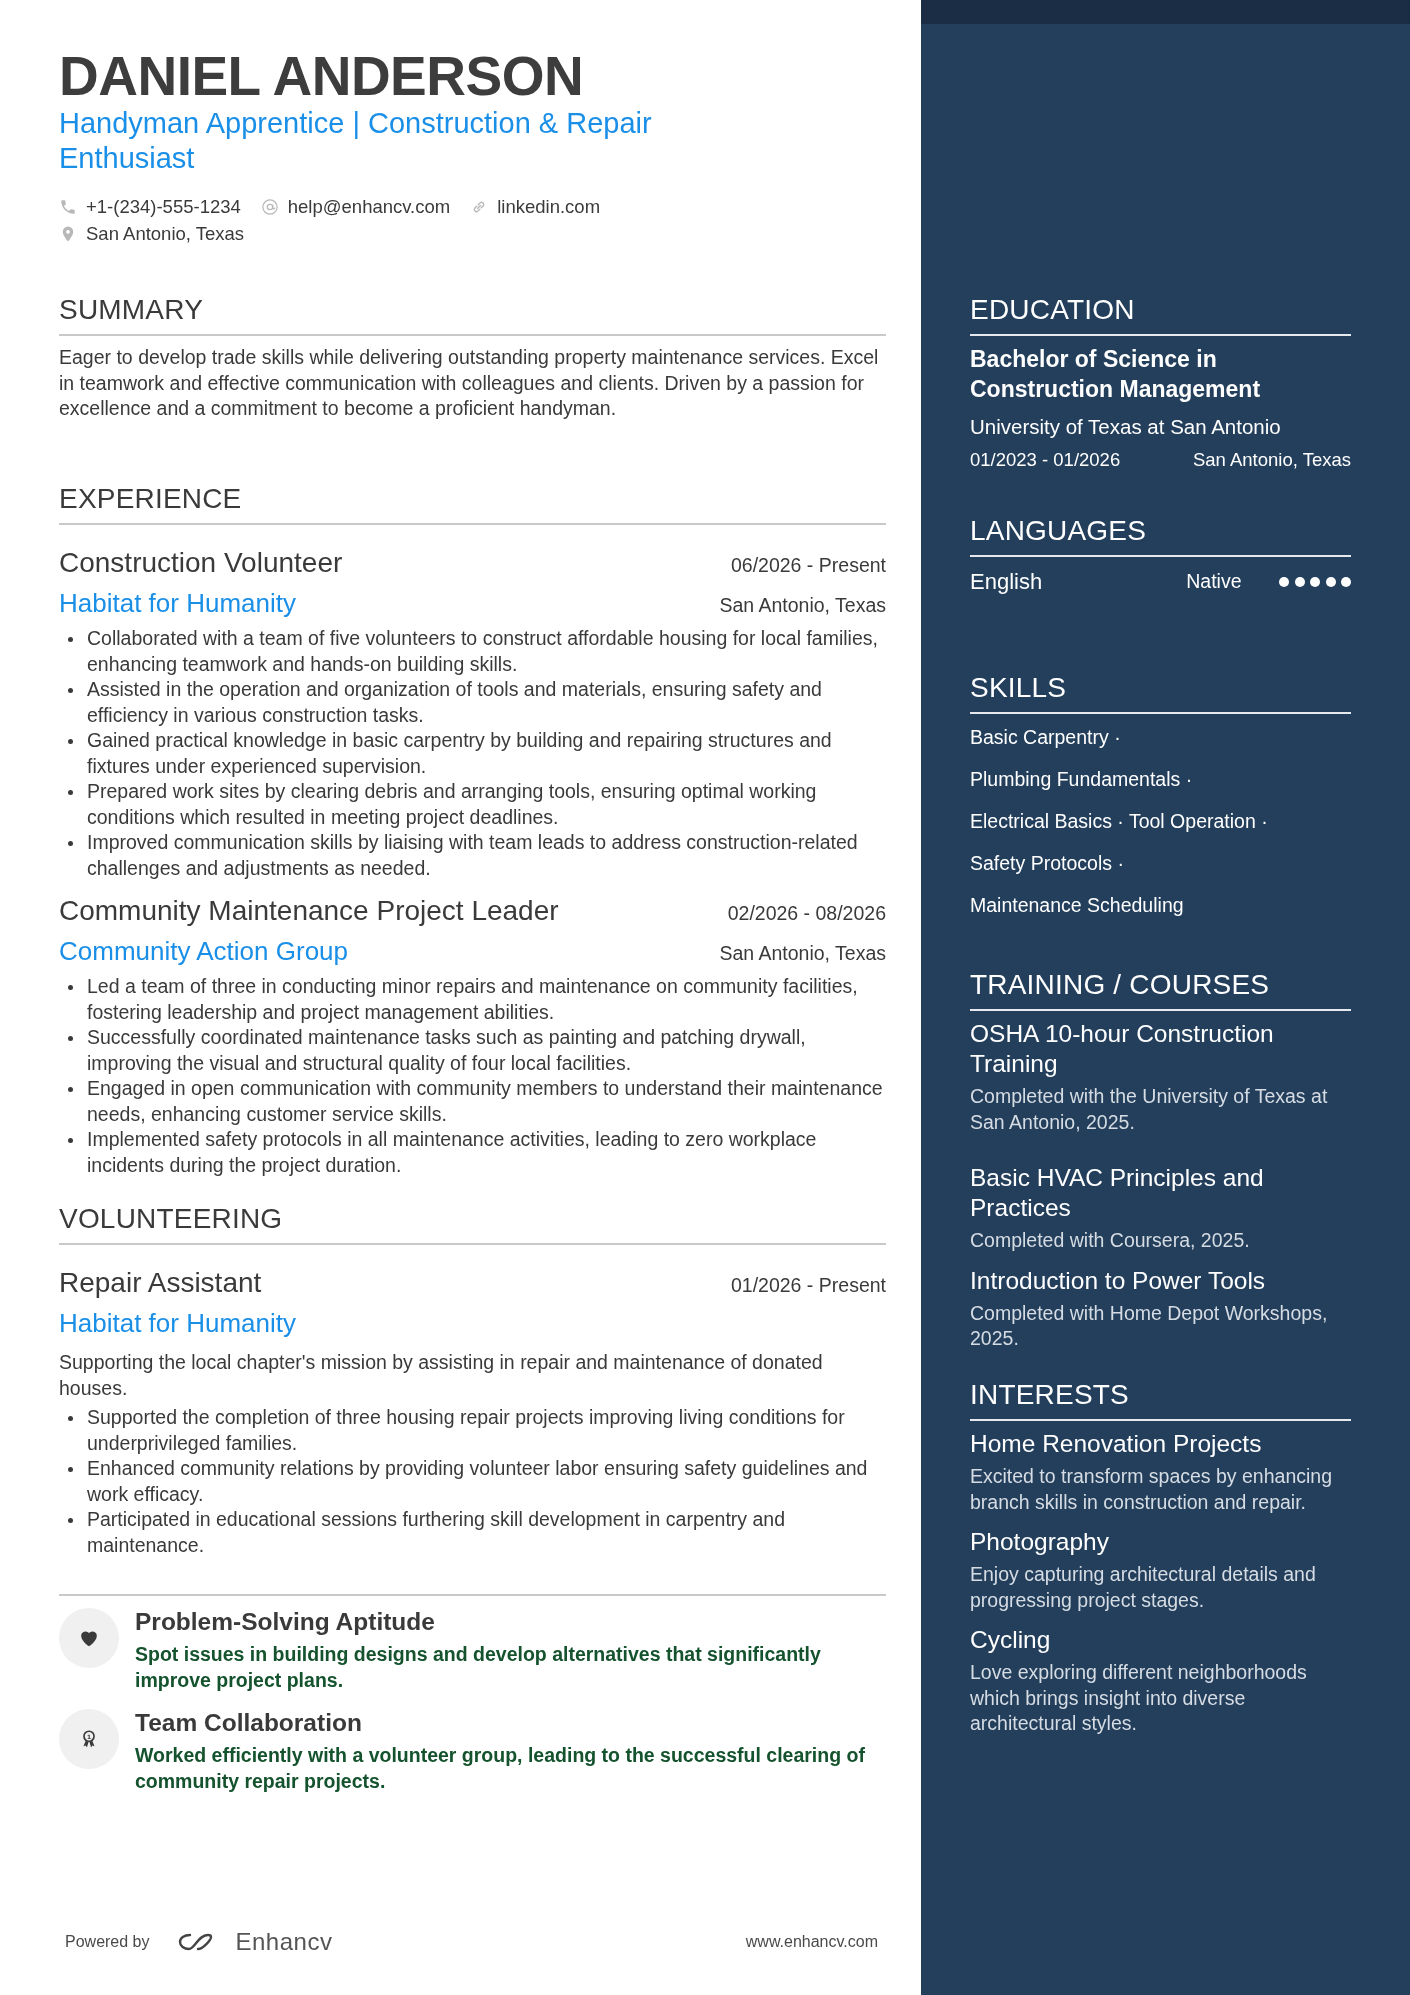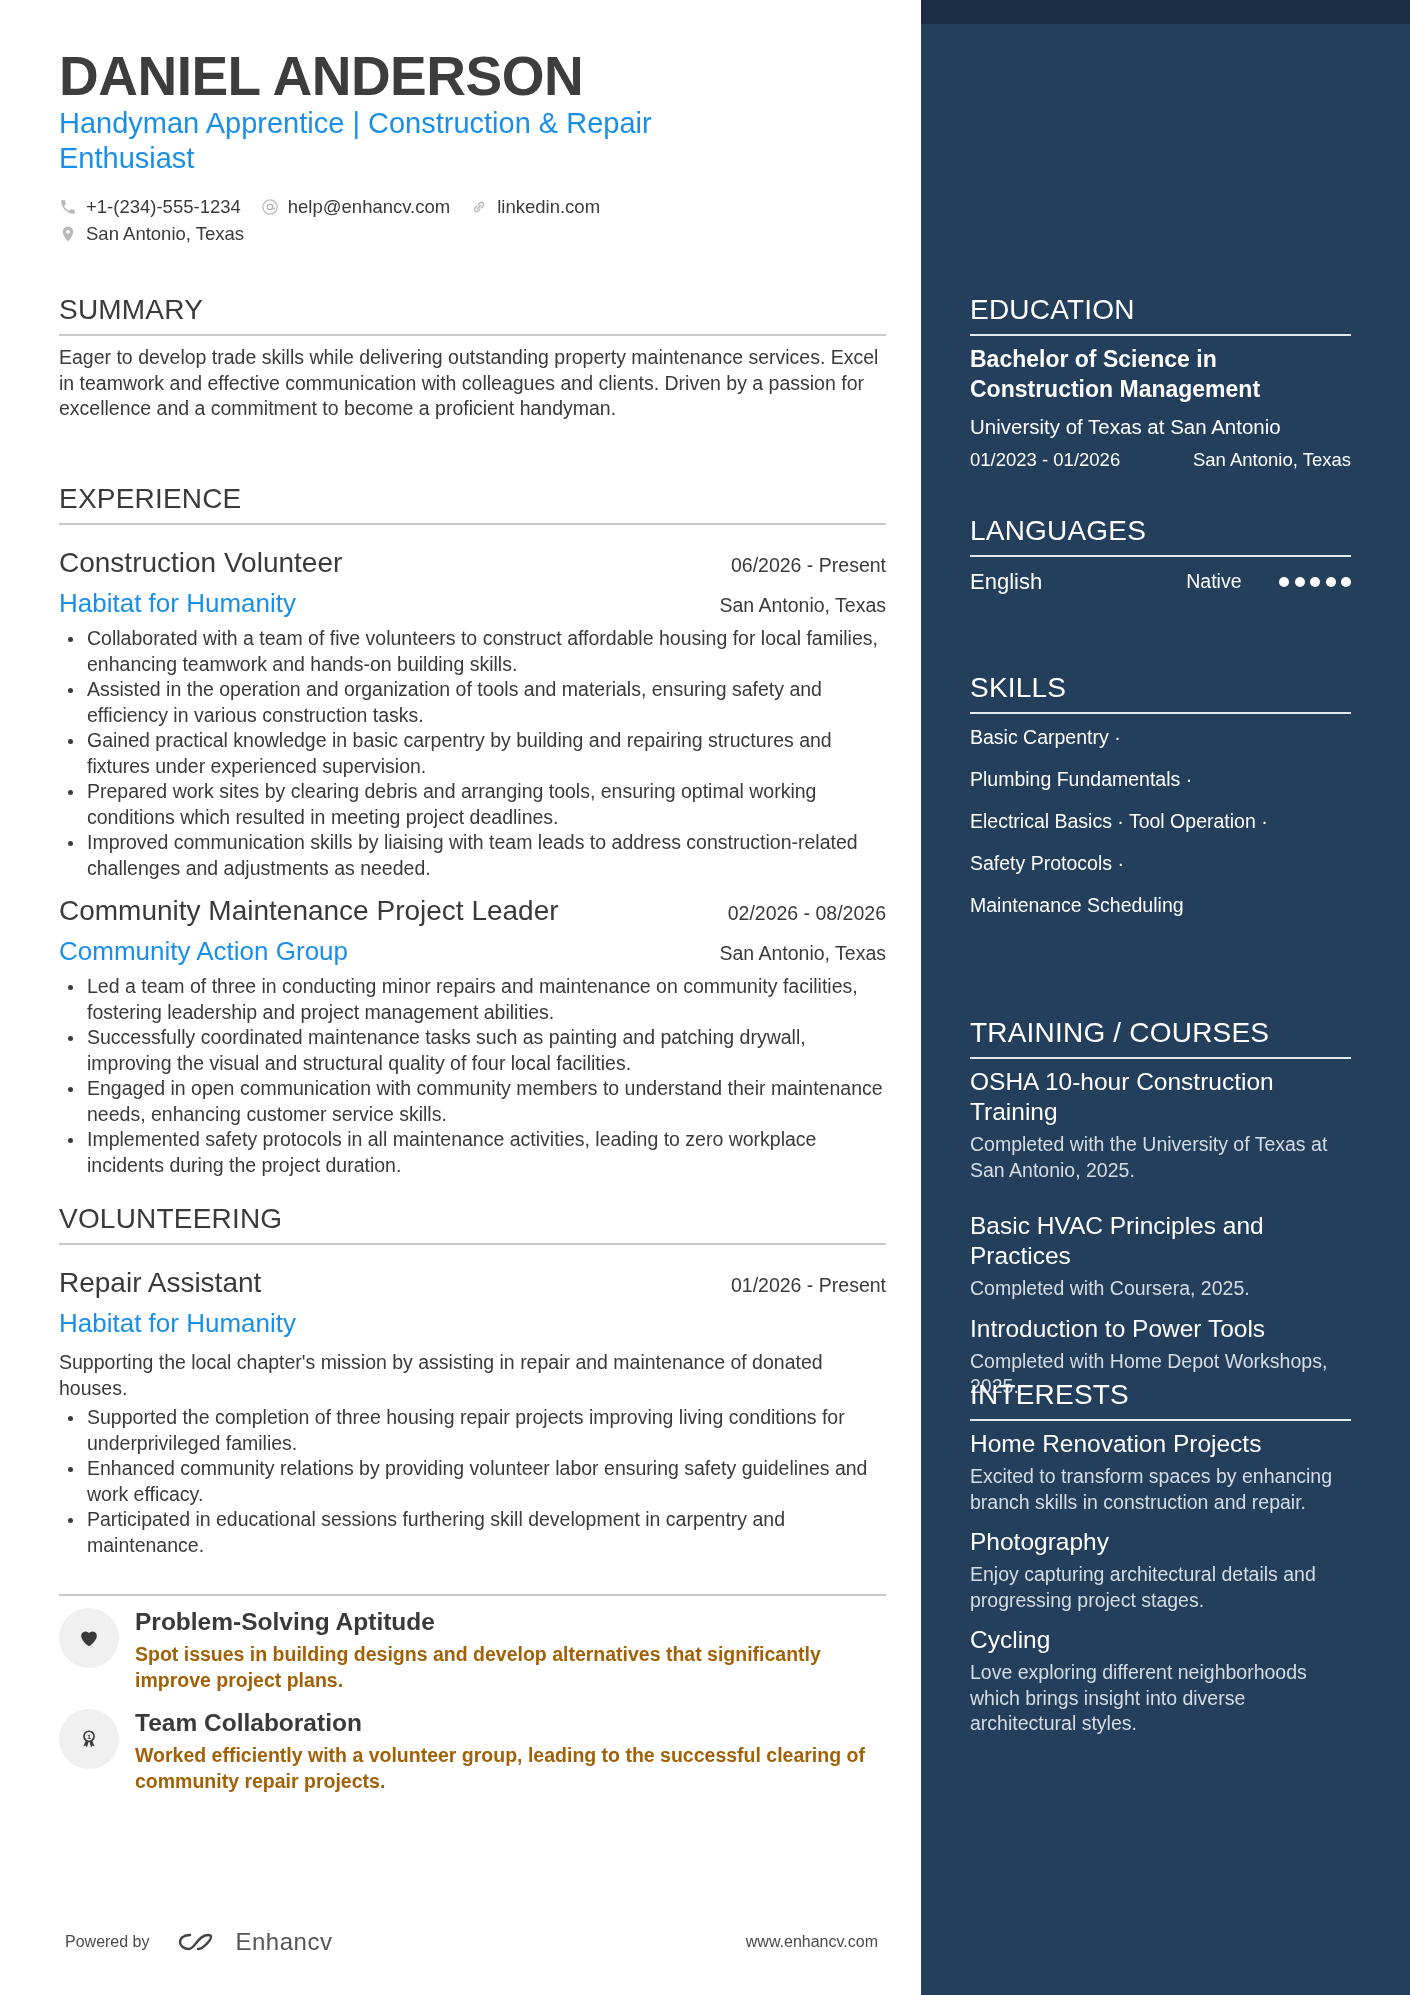--- a/index.html
+++ b/index.html
@@ -28,21 +28,21 @@
   .job-org { font-size: 26px; line-height: 34px; color: #1a8fe8; }
   .job-loc { font-size: 19.5px; color: #3a3a3a; }
   ul.bullets { list-style: none; margin-top: 6px; }
   ul.bullets li { position: relative; padding-left: 28px; font-size: 19.5px; line-height: 25.5px; color: #3a3a3a; }
   ul.bullets li::before { content: ""; position: absolute; left: 9px; top: 11px; width: 5px; height: 5px; border-radius: 50%; background: #3a3a3a; }
 
   .strength { display: flex; margin-top: 10px; font-weight: bold; }
   .strength-icon { width: 60px; height: 60px; border-radius: 50%; background: #f0f0f0; flex: 0 0 60px; display: flex; align-items: center; justify-content: center; margin-right: 16px; margin-top: 2px; }
   .strength-icon svg { width: 22px; height: 22px; }
   .strength-title { font-size: 24.5px; line-height: 32px; color: #3a3a3a; }
-  .strength-desc { font-size: 19.5px; line-height: 25.5px; color: #a16207; margin-top: 4px; }
+  .strength-desc { font-size: 19.5px; line-height: 25.5px; color: #14532d; margin-top: 4px; }
 
   .footer { position: absolute; top: 1925px; left: 59px; width: 827px; height: 34px; display: flex; align-items: center; justify-content: space-between; }
   .powered { display: flex; align-items: center; font-size: 16px; color: #4a4a4a; }
   .powered .label { margin-left: 6px; margin-right: 26px; }
   .brand { display: flex; align-items: center; }
   .brand svg { width: 48px; height: 26px; margin-right: 12px; }
   .brand-name { font-size: 24px; color: #555; letter-spacing: 0.5px; }
   .site { font-size: 16px; color: #4a4a4a; margin-right: 8px; }
 
   
@@ -266,21 +266,21 @@
     <div class="side-rule"></div>
     <div style="margin-top:2px;">
       <div class="skill-line">Basic Carpentry ·</div>
       <div class="skill-line">Plumbing Fundamentals ·</div>
       <div class="skill-line">Electrical Basics · Tool Operation ·</div>
       <div class="skill-line">Safety Protocols ·</div>
       <div class="skill-line">Maintenance Scheduling</div>
     </div>
   </div>
 
-  <div class="side" style="top:1016px;">
+  <div class="side" style="top:968px;">
     <div class="side-title">TRAINING / COURSES</div>
     <div class="side-rule"></div>
     <div class="course">
       <div class="course-title">OSHA 10-hour Construction Training</div>
       <div class="course-desc">Completed with the University of Texas at San Antonio, 2025.</div>
     </div>
     <div class="course" style="margin-top:28px;">
       <div class="course-title">Basic HVAC Principles and Practices</div>
       <div class="course-desc">Completed with Coursera, 2025.</div>
     </div>

